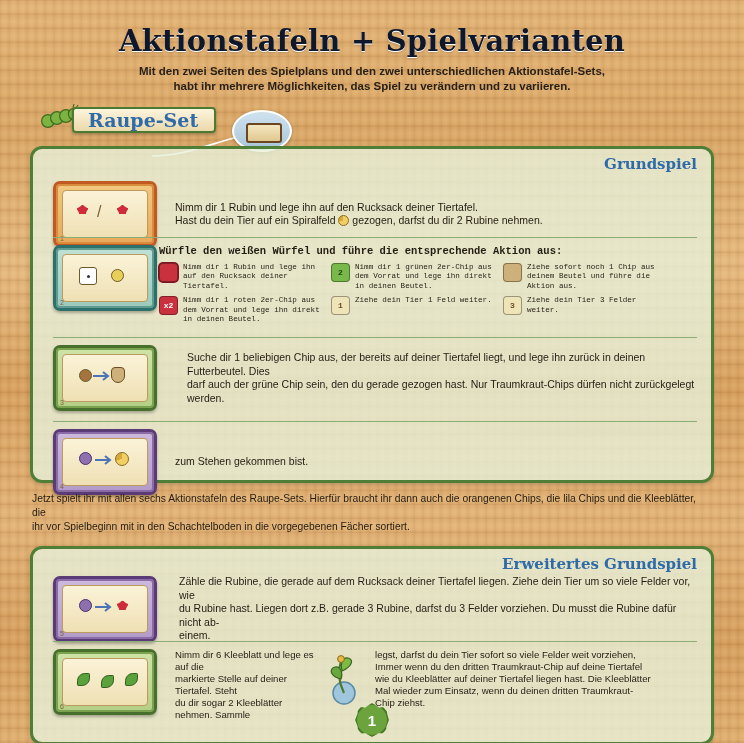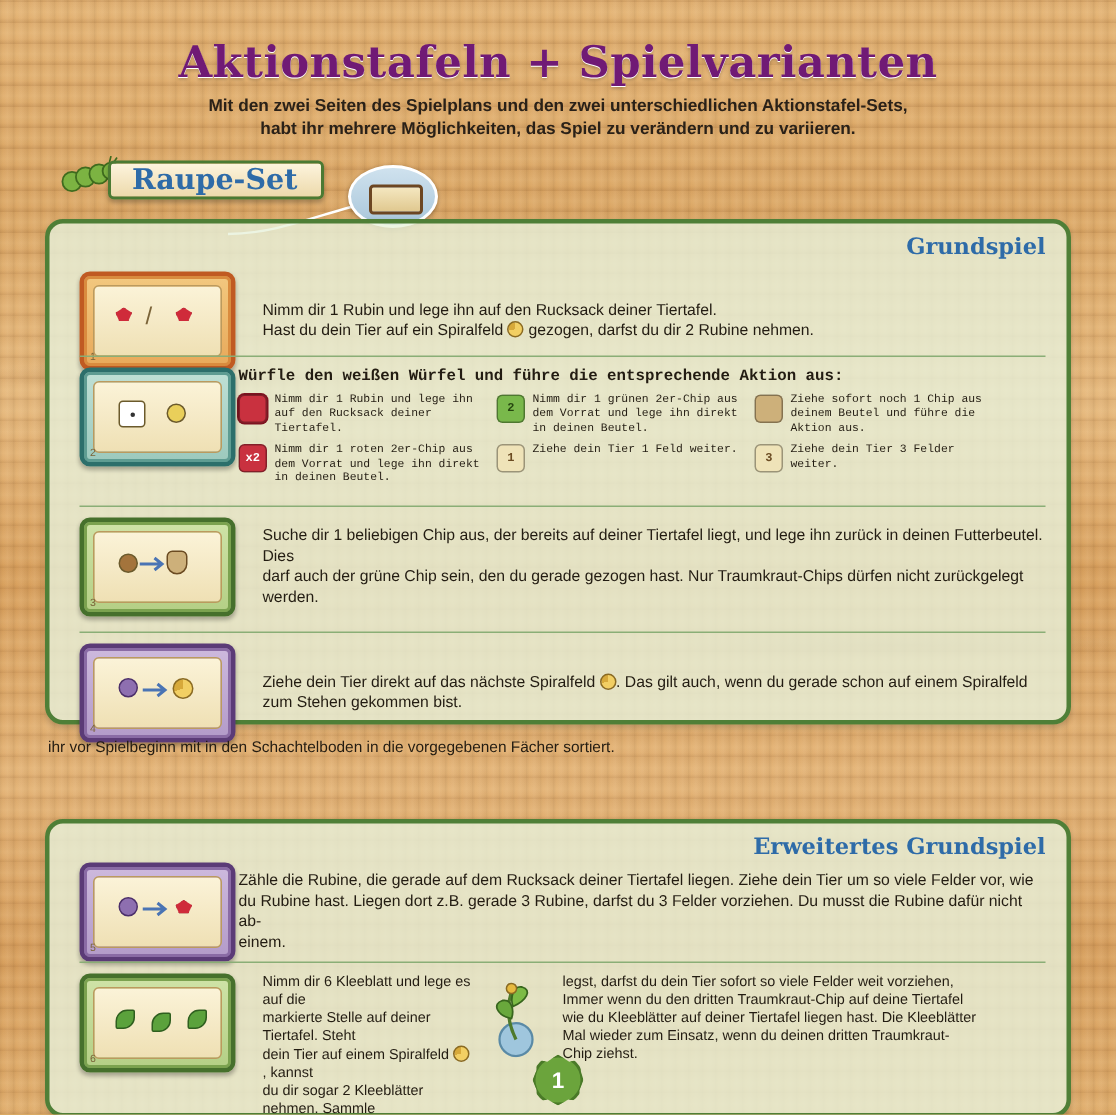--- a/index.html
+++ b/index.html
@@ -29,21 +29,21 @@
       radial-gradient(ellipse 180px 10px at 420px 690px, rgba(110,62,20,.14), transparent 70%);
   }
   .page { position:absolute; inset:0; }
 
   
   .title {
     position:absolute; top:24px; left:0; width:744px;
     text-align:center;
     font-family:"DejaVu Serif", serif;
     font-weight:bold; font-size:29px; letter-spacing:0.2px;
-    color:#701a75;
+    color:#0f172a;
     text-shadow:0 1px 0 #fff, 0 2px 2px rgba(0,0,0,.18);
   }
   .subtitle {
     position:absolute; top:64px; left:62px; width:620px;
     text-align:center; font-size:11.5px; line-height:15px; color:#2a2118;
     font-weight:bold;
   }
 
   
   .banner {
@@ -308,67 +308,65 @@
       <div class="board green">
         <div class="inner">
           <div style="position:absolute;left:16px;top:14px;" class="chip brown"></div>
           <div style="position:absolute;left:48px;top:12px;" class="bag"></div>
           <svg style="position:absolute;left:30px;top:16px;" width="20" height="10" viewBox="0 0 20 10">
             <path d="M0 5 L14 5 M10 1 L15 5 L10 9" stroke="#4a74b4" stroke-width="2" fill="none"></path>
           </svg>
         </div>
         <div class="num">3</div>
       </div>
-      <div class="row-text" style="margin-left:18px;">
+      <div class="row-text" style="margin-left:30px;">
         <div>Suche dir 1 beliebigen Chip aus, der bereits auf deiner Tiertafel liegt, und lege ihn zurück in deinen Futterbeutel. Dies</div>
         <div>darf auch der grüne Chip sein, den du gerade gezogen hast. Nur Traumkraut-Chips dürfen nicht zurückgelegt werden.</div>
       </div>
     </div>
 
     <div class="sep" style="top:272px;"></div>
 
     <div class="row" style="left:20px; top:258px; margin-top:22px; width:644px; align-items:center;">
       <div class="board purple">
         <div class="inner">
           <div style="position:absolute;left:16px;top:13px;width:13px;height:13px;border-radius:50%;background:#8e6fb0;border:1.5px solid #4c2f6b;"></div>
           <div style="position:absolute;left:52px;top:13px;" class="spiral"></div>
           <svg style="position:absolute;left:32px;top:16px;" width="20" height="10" viewBox="0 0 20 10">
             <path d="M0 5 L14 5 M10 1 L15 5 L10 9" stroke="#4a74b4" stroke-width="2" fill="none"></path>
           </svg>
         </div>
         <div class="num">4</div>
       </div>
       <div class="row-text" style="margin-left:18px;">
-        <div>
-          <span>Ziehe dein Tier direkt auf das nächste Spiralfeld </span><span class="spiral-inline"></span><span>. Das gilt auch, wenn du gerade schon auf einem Spiralfeld</span>
-        </div>
         <div>zum Stehen gekommen bist.</div>
       </div>
     </div>
   </div>
 
   <div class="mid-text">
+    <div>Jetzt spielt ihr mit allen sechs Aktionstafeln des Raupe-Sets. Hierfür braucht ihr dann auch die orangenen Chips, die lila Chips und die Kleeblätter, die</div>
     <div>ihr vor Spielbeginn mit in den Schachtelboden in die vorgegebenen Fächer sortiert.</div>
   </div>
 
   <div class="panel" id="panel-erw">
     <div class="panel-label">Erweitertes Grundspiel</div>
 
     <div class="row" style="left:20px; top:26px; width:644px; align-items:center;">
       <div class="board purple">
         <div class="inner">
           <div style="position:absolute;left:16px;top:13px;width:13px;height:13px;border-radius:50%;background:#8e6fb0;border:1.5px solid #4c2f6b;"></div>
           <div style="position:absolute;left:54px;top:15px;" class="ruby"></div>
           <svg style="position:absolute;left:32px;top:16px;" width="20" height="10" viewBox="0 0 20 10">
             <path d="M0 5 L14 5 M10 1 L15 5 L10 9" stroke="#4a74b4" stroke-width="2" fill="none"></path>
           </svg>
         </div>
         <div class="num">5</div>
       </div>
-      <div class="row-text" style="margin-left:2px;">
+      <div class="row-text" style="margin-left:22px;">
         <div>Zähle die Rubine, die gerade auf dem Rucksack deiner Tiertafel liegen. Ziehe dein Tier um so viele Felder vor, wie</div>
         <div>du Rubine hast. Liegen dort z.B. gerade 3 Rubine, darfst du 3 Felder vorziehen. Du musst die Rubine dafür nicht ab-</div>
         <div>einem.</div>
       </div>
     </div>
 
     <div class="sep" style="top:92px;"></div>
 
     <div class="row" style="left:20px; top:100px; width:644px; align-items:flex-start;">
       <div class="board green">
@@ -376,23 +374,20 @@
           <div style="position:absolute;left:14px;top:14px;" class="leaf"></div>
           <div style="position:absolute;left:38px;top:16px;" class="leaf"></div>
           <div style="position:absolute;left:62px;top:14px;" class="leaf"></div>
         </div>
         <div class="num">6</div>
       </div>
 
       <div class="row-text" style="margin-left:18px; width:140px; font-size:9.6px; line-height:12px;">
         <div>Nimm dir 6 Kleeblatt und lege es auf die</div>
         <div>markierte Stelle auf deiner Tiertafel. Steht</div>
-        <div>
-          <span>dein Tier auf einem Spiralfeld </span><span class="spiral-inline"></span><span>, kannst</span>
-        </div>
         <div>du dir sogar 2 Kleeblätter nehmen. Sammle</div>
 
       </div>
 
       <svg width="46" height="52" viewBox="0 0 46 52" style="margin-left:6px;margin-top:4px;flex:0 0 auto;">
         <circle cx="23" cy="40" r="11" fill="#9fc6dd" stroke="#5a8aa6" stroke-width="1.5"></circle>
         <path d="M23 40 C 18 30, 16 20, 20 8" stroke="#4e7a2c" stroke-width="2.2" fill="none"></path>
         <path d="M20 26 C 10 24, 7 16, 14 14 C 20 13, 22 20, 20 26 Z" fill="#69a83c" stroke="#38661e" stroke-width="1.2"></path>
         <path d="M21 18 C 30 14, 34 7, 27 5 C 21 4, 19 12, 21 18 Z" fill="#7cbb45" stroke="#38661e" stroke-width="1.2"></path>
         <circle cx="20" cy="6" r="3.4" fill="#e6b93f" stroke="#8a6a22" stroke-width="1"></circle>

